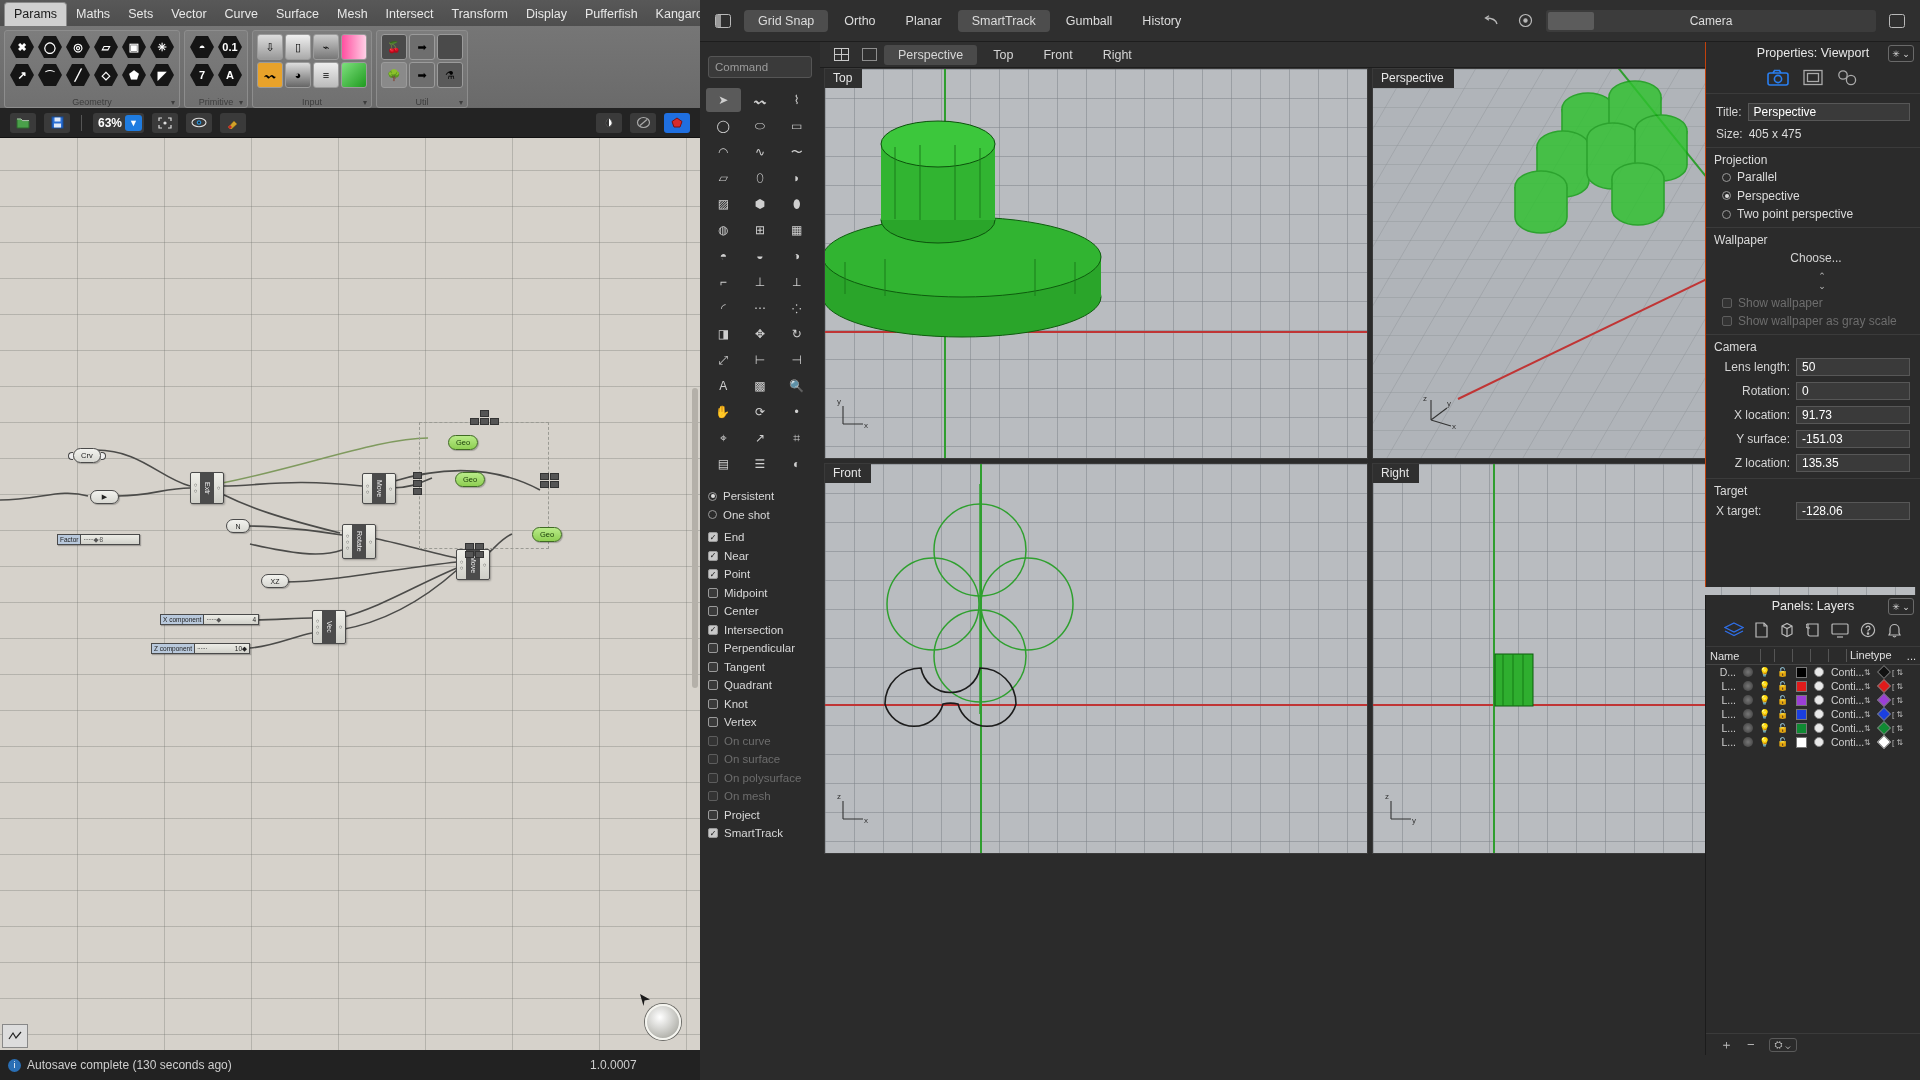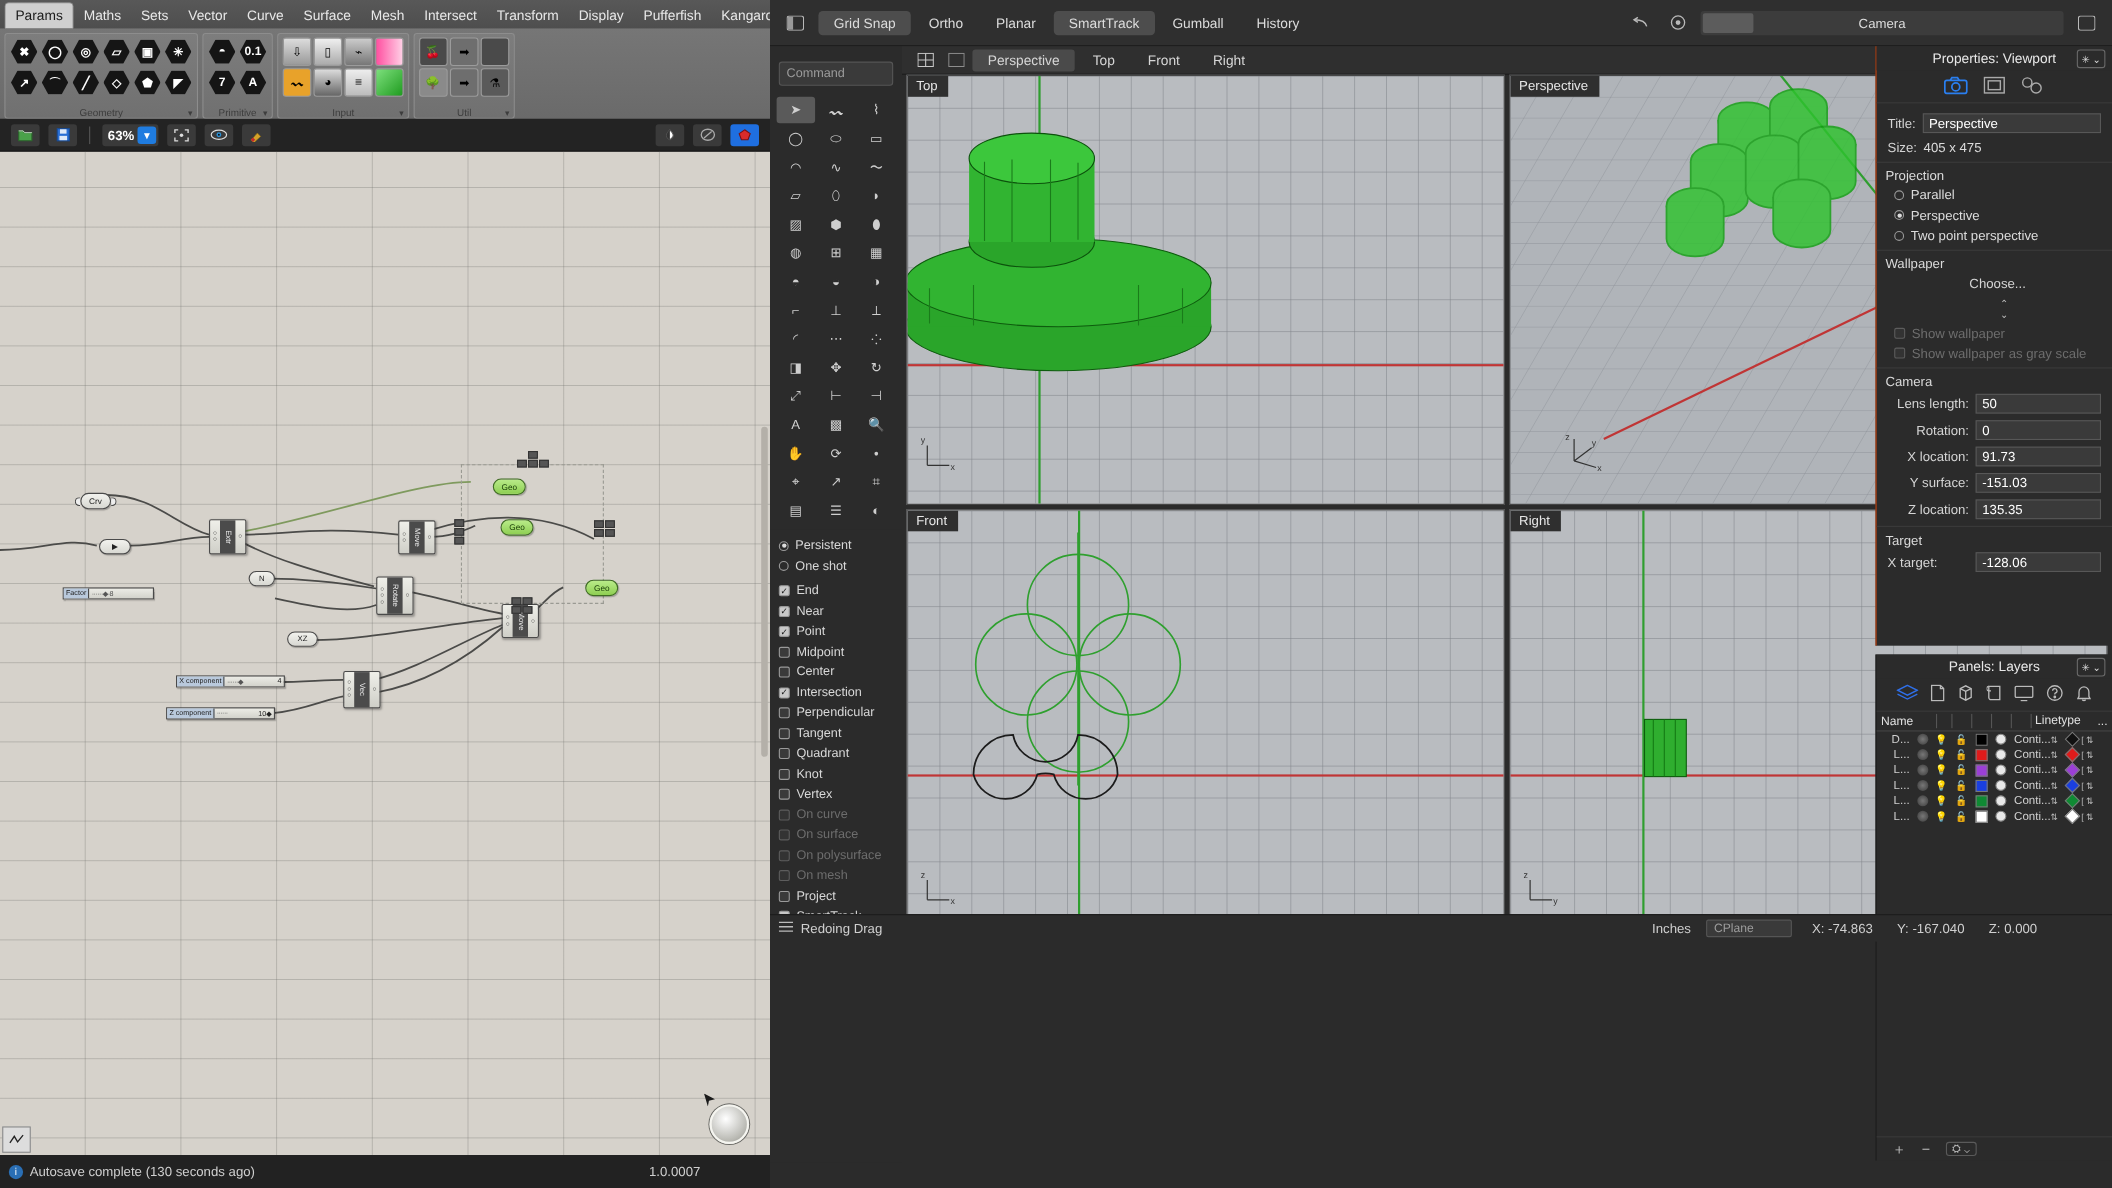--- a/index.html
+++ b/index.html
@@ -1163,27 +1163,14 @@
             <span style="width:16px;font-size:8px;color:#bbb">[ ⇅</span>
           </div>
         </div>
       <div id="lfoot">
         <span>＋</span>
         <span>−</span>
         <span style="border:1px solid #5a5a5a;border-radius:3px;padding:0 5px;font-size:10px;">⛭ ⌄</span>
       </div>
     </div>
 
-    <div id="rh-status">
-      <span style="margin-right:7px;">
-        <svg width="13" height="11" viewBox="0 0 13 11" stroke="#bbb" stroke-width="1.2">
-            <path d="M0 1.5h13M0 5.5h13M0 9.5h13"></path>
-          </svg></span>
-      <span>Redoing Drag</span>
-      <span class="grow"></span>
-      <span style="margin-right:14px;">Inches</span>
-      <span class="sfield" style="width:78px;margin-right:18px;">CPlane</span>
-      <span style="margin-right:22px;">X: -74.863</span>
-      <span style="margin-right:22px;">Y: -167.040</span>
-      <span style="margin-right:60px;">Z: 0.000</span>
-    </div>
   </div>
 </div>
 
 </body></html>

